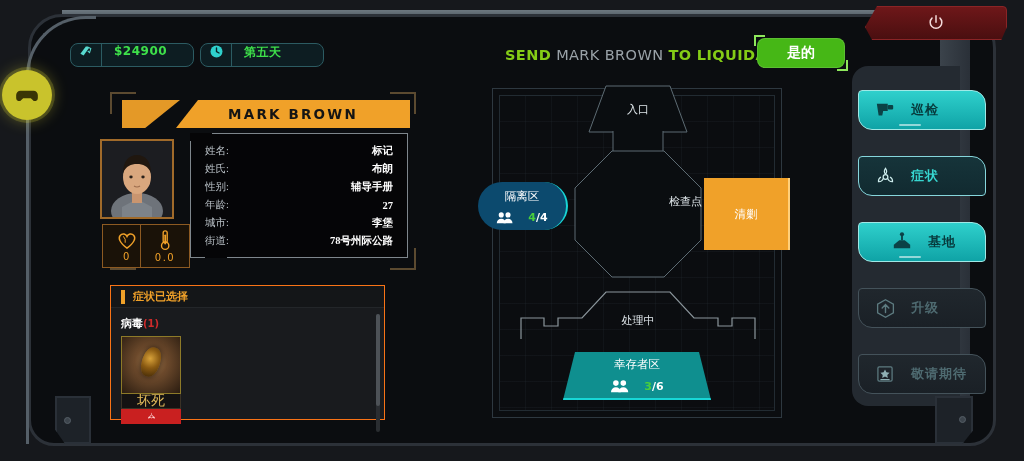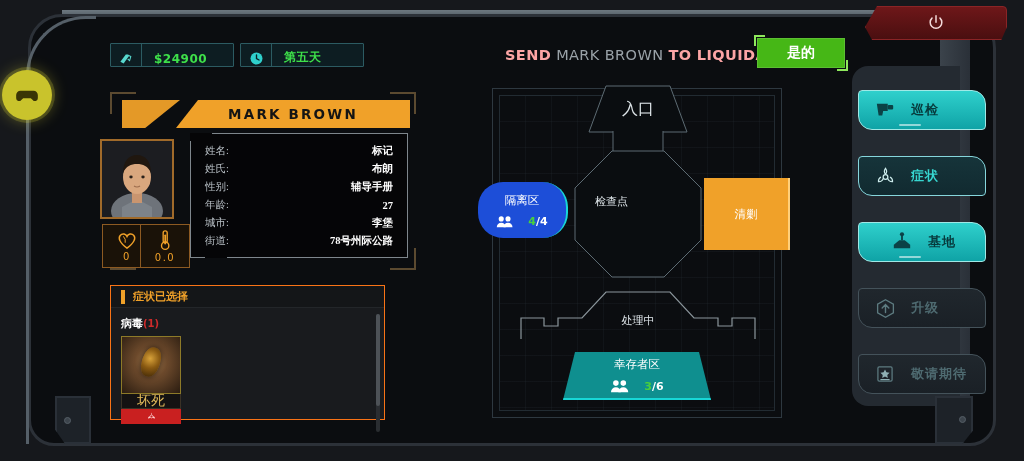--- a/index.html
+++ b/index.html
@@ -78,46 +78,46 @@
     box-shadow: 0 0 16px rgba(210,205,50,.45), 0 0 0 3px rgba(230,225,60,.20);
     display: flex; align-items: center; justify-content: center;
     cursor: pointer;
   }
 
   
   .stat-chip {
     position: absolute; height: 24px;
     background: #0d1d22;
     border: 1px solid #2c5b62;
-    border-radius: 1px;
-    display: flex; align-items: flex-end; margin-left: 40px;
+    border-radius: 8px;
+    display: flex; align-items: flex-start;
   }
   .stat-chip .chip-ico {
     width: 30px; display:flex; align-items:center; justify-content:center;
   }
   .stat-chip .chip-sep { width:1px; height:100%; background:#2c5b62; }
   .stat-chip .chip-val {
     padding: 0 12px 0 12px; font-size: 12px; font-weight: bold;
     color: #3ee04a; letter-spacing: .5px;
   }
   #chip-money { left: 70px; top: 43px; width: 124px; }
   #chip-day   { left: 200px; top: 43px; width: 124px; }
   #chip-day .chip-val { color:#3ee04a; font-size:12px; }
 
   
   .headline {
     position: absolute; left: 505px; top: 44px; height: 22px;
     font-size: 14.5px; letter-spacing: .4px; line-height: 22px;
     white-space: nowrap;
   }
-  .hl-a, .hl-c { color: #fca5a5; font-weight: bold; margin-top: 28px; }
+  .hl-a, .hl-c { color: #84cc16; font-weight: bold; margin-top: 28px; }
   .hl-b { color: #9aa2a8; font-weight: normal; }
   .confirm-btn {
     position: absolute; left: 757px; top: 38px; width: 88px; height: 30px;
-    background: #46b716; border-radius: 0;
+    background: #46b716; border-radius: 8px;
     display: flex; align-items:center; justify-content:center;
     color: #ffffff; font-size: 14px; font-weight: bold;
     cursor: pointer;
     box-shadow: inset 0 0 0 1px rgba(255,255,255,.12);
   }
   .confirm-btn::before, .confirm-btn::after {
     content:""; position:absolute; width:9px; height:9px; border:2px solid #8ee85c;
   }
   .confirm-btn::before { left:-3px; top:-3px; border-right:0; border-bottom:0; }
   .confirm-btn::after  { right:-3px; bottom:-3px; border-left:0; border-top:0; }
@@ -231,48 +231,48 @@
     position:absolute; left:499px; top:95px; width:276px; height:316px;
     background-image:
       linear-gradient(rgba(60,80,90,.12) 1px, transparent 1px),
       linear-gradient(90deg, rgba(60,80,90,.12) 1px, transparent 1px);
     background-size: 26px 26px;
   }
   .room {
     position:absolute; border:1px solid #5d6b73; background:#0a0d10;
     display:flex; align-items:center; justify-content:center;
   }
-  .room span { font-size:16px; color:#dfe6ea; }
+  .room span { font-size:11px; color:#dfe6ea; }
   #room-entrance {
     left:588px; top:85px; width:100px; height:48px;
     clip-path: polygon(14px 0, calc(100% - 14px) 0, 100% 100%, 0 100%);
     border:0; background:transparent;
   }
   .entrance-shape{
     position:absolute; left:588px; top:85px; width:100px; height:48px;
   }
   .neck { position:absolute; left:612px; top:131px; width:52px; height:22px; }
   .oct { position:absolute; left:574px; top:150px; width:128px; height:128px; }
-  .oct-label { position:absolute; left:574px; top:194px; width:128px; text-align:left;
+  .oct-label { position:absolute; left:574px; top:194px; width:128px; text-align:right;
     font-size:11px; color:#dfe6ea;padding-left:21px;}
   .proc-shape{ position:absolute; left:520px; top:288px; width:236px; height:52px; }
   .proc-label{ position:absolute; left:520px; top:313px; width:236px; text-align:center;
     font-size:11px; color:#dfe6ea;}
 
   .zone {
     position:absolute; display:flex; flex-direction:column; align-items:center;
     justify-content:center; cursor:pointer;
   }
   .zone .z-title { font-size:11.5px; color:#ffffff; }
   .zone .z-row { display:flex; align-items:center; gap:14px; margin-top:7px; }
   .zone .z-count { font-size:11px; color:#ffffff; font-weight:bold; }
   .zone .z-count b { color:#49cf3c; font-weight:bold; }
   #zone-quarantine {
-    left:478px; top:182px; width:90px; height:56px;
-    background:#1d4ed8;
+    left:478px; top:182px; width:90px; height:48px;
+    background:#0c4a6e;
     clip-path: polygon(0 0, 100% 0, 100% 100%, 0 100%);
     border-right:2px solid #18d6d6;
     border-radius:25px;
   }
   #zone-purge {
     left:704px; top:178px; width:86px; height:72px;
     background:#f0a129;
     border-right:2px solid #ffd07a;
     justify-content:center;
   }

